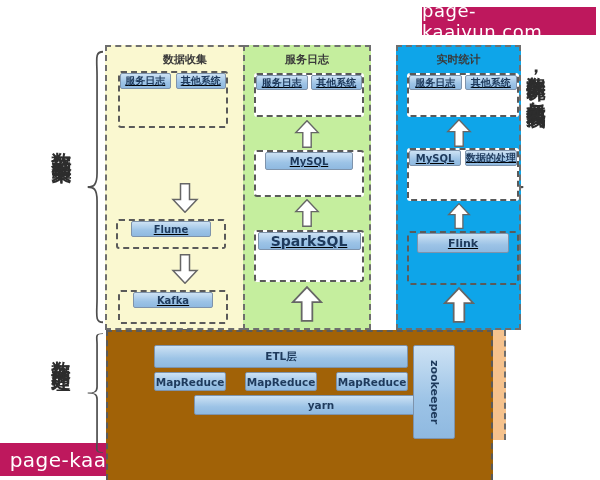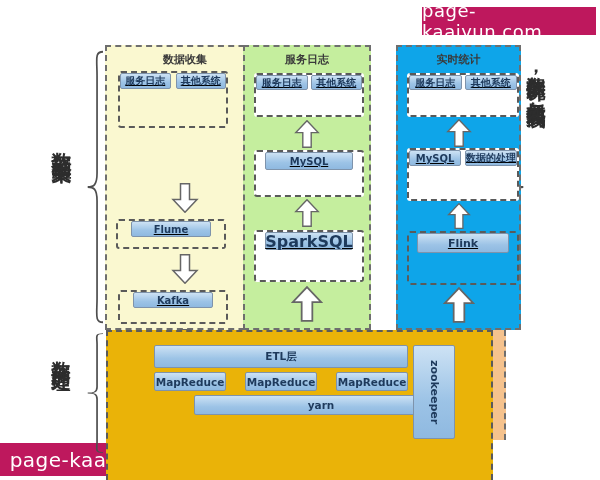--- a/index.html
+++ b/index.html
@@ -51,21 +51,21 @@
     font-weight:bold; font-size:10px;
     display:flex; align-items:center; justify-content:center;
     width:80px; height:16px;
   }
 
   .arrow { position:absolute; left:50%; transform:translateX(-50%); }
   .arrow svg { display:block; }
 
   .platform {
     position:absolute; left:106px; top:330px; width:387px; height:150px;
-    background:#eab308; border:2px dashed #5a5a5a; border-bottom:none;text-align:center;
+    background:#a16207; border:2px dashed #5a5a5a; border-bottom:none;text-align:center;
   }
   .bar {
     position:absolute; left:46px; width:254px;
     background:linear-gradient(180deg,#cde2f4,#9cc3e6 60%,#8fb9e0);
     border:1px solid #7e93ab; border-radius:2px; color:#1e3a5c;
     font-weight:bold; font-size:10.5px;
     display:flex; align-items:center; justify-content:center;
   }
   .bar-etl  { top:13px; height:23px; }
   .bar-yarn { top:63px; height:20px;margin-left:40px; }
@@ -142,21 +142,21 @@
     </span>
     <div class="dashbox white" style="left:9px;top:103px;width:110px;height:47px;">
       <div class="bb" style="width:88px;height:18px;">MySQL</div>
     </div>
     <span class="arrow" style="top:152px;">
       <svg width="32" height="28" viewBox="0 0 36 40">
           <path d="M18 1 L34 18 H24 V39 H12 V18 H2 Z" fill="#fff" stroke="#666" stroke-width="2"></path>
         </svg>
     </span>
     <div class="dashbox white" style="left:9px;top:183px;width:110px;height:52px;">
-      <div class="bb" style="width:88px;height:18px;font-size:16px;">SparkSQL</div>
+      <div class="bb" style="width:103px;height:18px;font-size:14px;">SparkSQL</div>
     </div>
     <span class="arrow" style="top:237px;">
       <svg width="32" height="40" viewBox="0 0 36 40">
           <path d="M18 1 L34 18 H24 V39 H12 V18 H2 Z" fill="#fff" stroke="#666" stroke-width="2"></path>
         </svg>
     </span>
   </div>
 
   <div class="col col3">
     <div class="col-title">实时统计</div>

